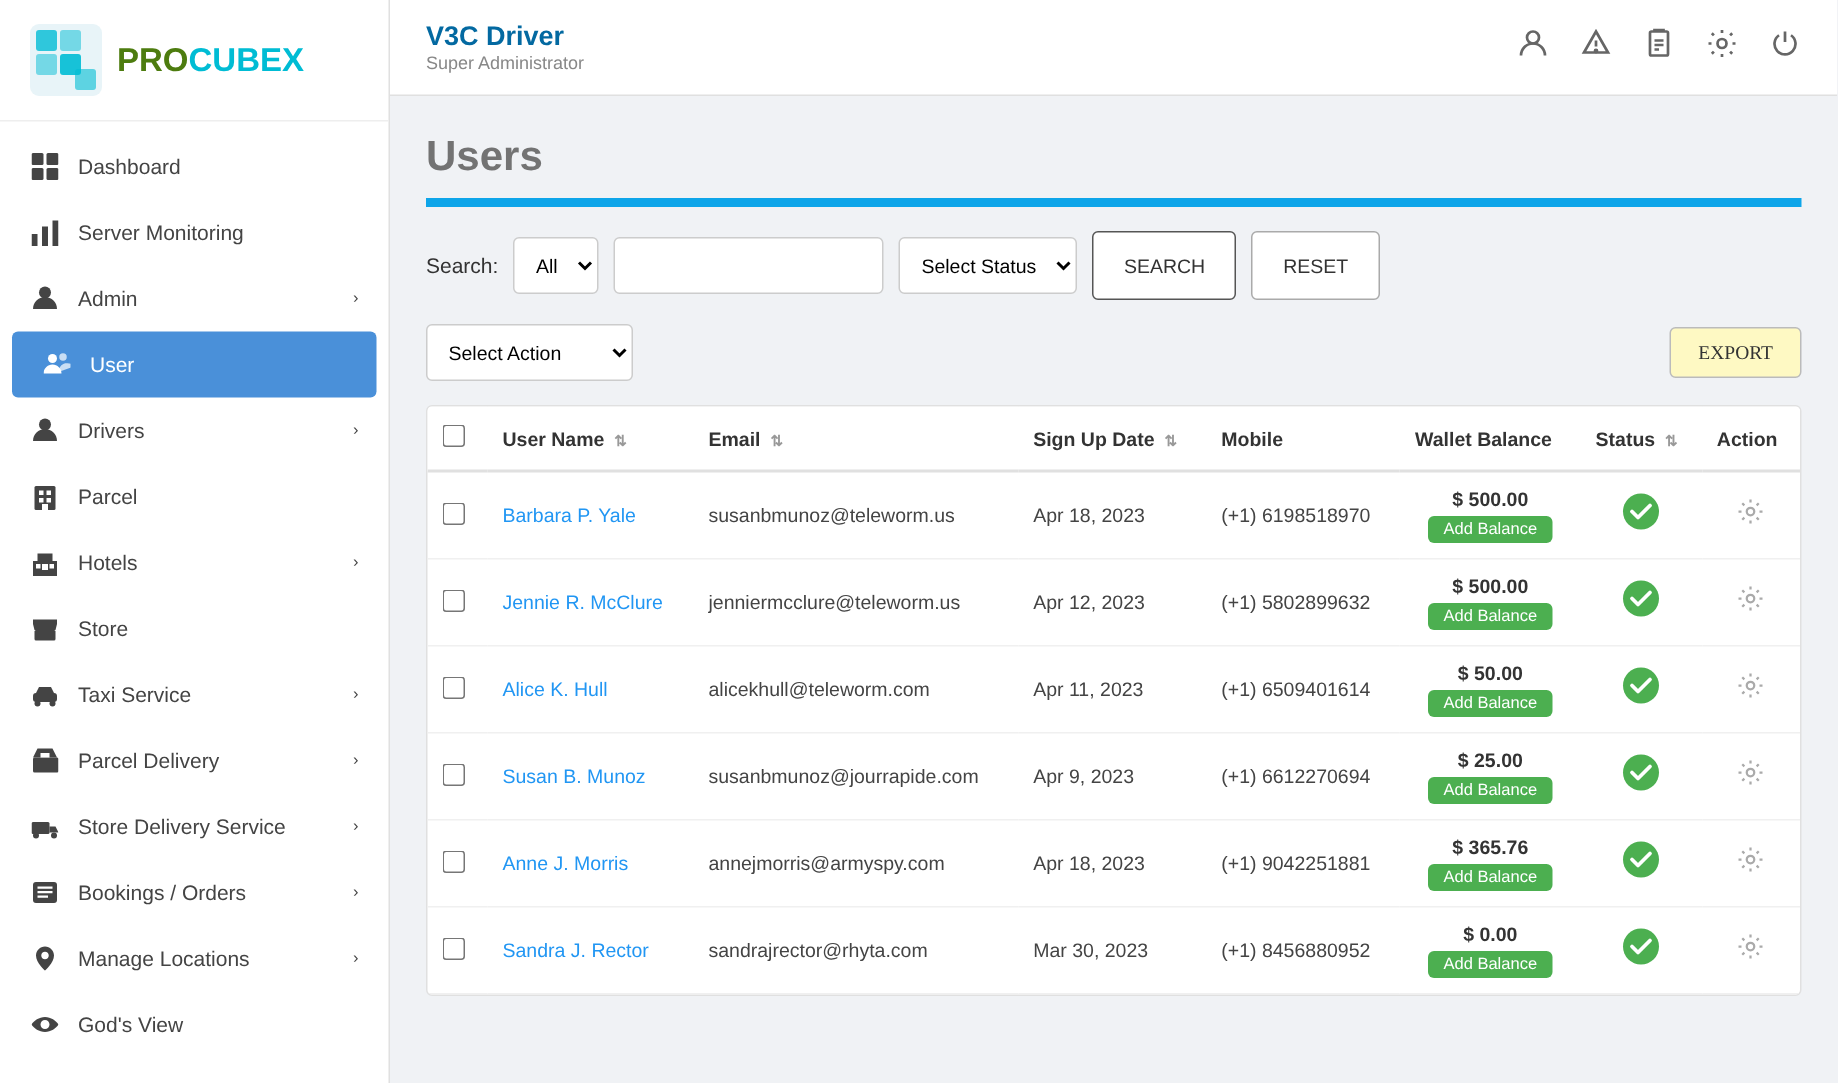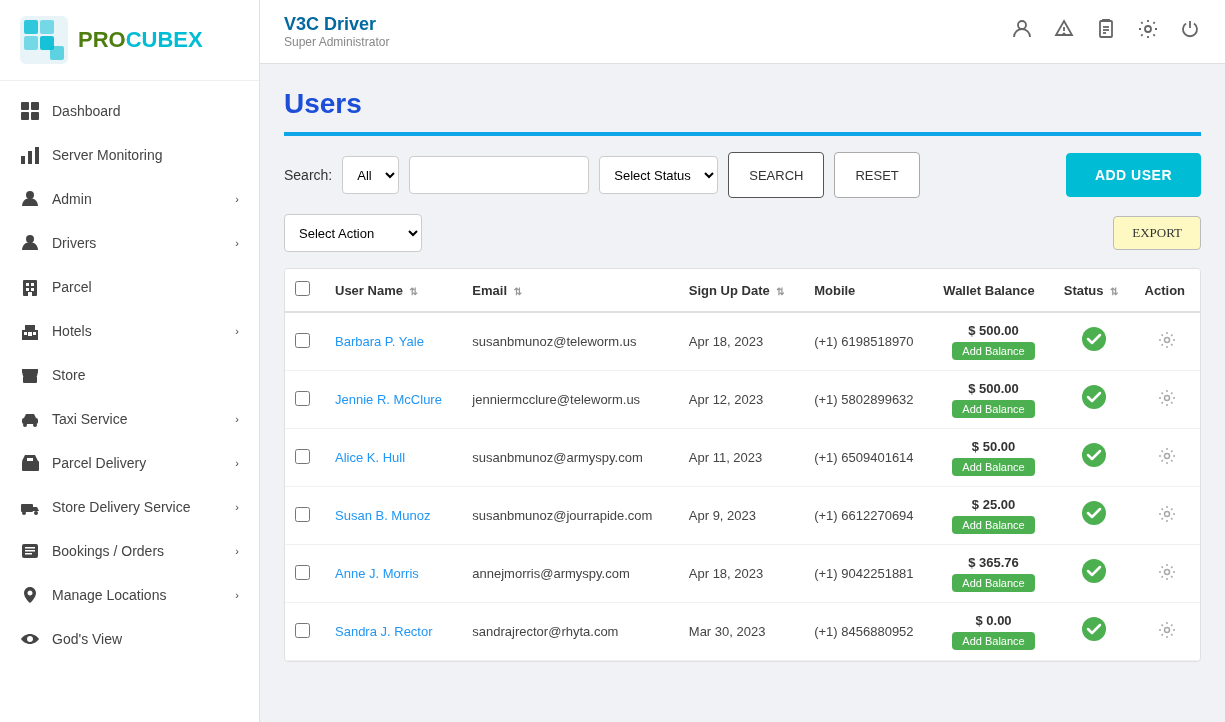--- a/index.html
+++ b/index.html
@@ -19,21 +19,21 @@
     
     .main { flex: 1; display: flex; flex-direction: column; overflow: hidden; }
     .header { background: #fff; padding: 14px 24px; display: flex; align-items: center; justify-content: space-between; border-bottom: 1px solid #e0e0e0; flex-shrink: 0; }
     .header-left .app-name { font-size: 18px; font-weight: bold; color: #0369a1; }
     .header-left .role { font-size: 12px; color: #888; }
     .header-icons { display: flex; gap: 20px; align-items: center; }
     .header-icon { color: #666; cursor: pointer; font-size: 18px; }
 
     
     .content { flex: 1; overflow-y: auto; padding: 24px; }
-    .page-title { font-size: 28px; font-weight: 600; color: #1d4ed8; margin-bottom: 16px; padding-bottom: 12px; border-bottom: 4px solid #0ea5e9; }
+    .page-title { font-size: 28px; font-weight: 600; color: #737373; margin-bottom: 16px; padding-bottom: 12px; border-bottom: 6px solid #0ea5e9; }
 
     
     .search-bar { display: flex; align-items: center; gap: 10px; margin-bottom: 16px; flex-wrap: wrap; }
     .search-label { font-size: 14px; font-weight: 500; color: #333; }
     .search-bar select, .search-bar input { border: 1px solid #ccc; border-radius: 4px; padding: 8px 10px; font-size: 13px; height: 38px; background: #fff; }
     .search-bar select { appearance: auto; }
     .search-bar input { width: 180px; }
     .btn { padding: 1px 20px; border-radius: 4px; font-size: 13px; cursor: pointer; border: 1px solid; height: 46px; font-weight: 500; }
     .btn-search { background: #fff; border-color: #555; color: #333; }
     .btn-reset { background: #fff; border-color: #aaa; color: #333; }
@@ -111,20 +111,31 @@
       <span class="icon">
         <svg width="18" height="18" viewBox="0 0 18 18" fill="currentColor">
             <circle cx="9" cy="5" r="4"></circle>
             <path d="M1 16c0-4.4 3.6-8 8-8s8 3.6 8 8H1z"></path>
           </svg>
       </span>
       <span>Admin</span>
       <span class="chevron">›</span>
     </div>
 
+    <div class="nav-item active">
+      <span class="icon">
+        <svg width="18" height="18" viewBox="0 0 18 18" fill="currentColor">
+            <circle cx="6" cy="5" r="3"></circle>
+            <path d="M0 15c0-3.3 2.7-6 6-6s6 2.7 6 6H0z"></path>
+            <circle cx="13" cy="4" r="2.5" opacity="0.7"></circle>
+            <path d="M10 14c0-2.8 1.9-5.1 4.5-5.8.5 0 1-.1 1.5-.1 1.8 0 3.5.8 4.5 2.2" opacity="0.7"></path>
+          </svg>
+      </span>
+      <span>User</span>
+    </div>
 
     <div class="nav-item">
       <span class="icon">
         <svg width="18" height="18" viewBox="0 0 18 18" fill="currentColor">
             <circle cx="9" cy="5" r="4"></circle>
             <path d="M1 16c0-4.4 3.6-8 8-8s8 3.6 8 8H1z"></path>
           </svg>
       </span>
       <span>Drivers</span>
       <span class="chevron">›</span>
@@ -297,21 +308,20 @@
         <option>All</option>
       </select>
       <input type="text" placeholder="" style="">
       <select>
         <option>Select Status</option>
         <option>Active</option>
         <option>Inactive</option>
       </select>
       <button class="btn btn-search">SEARCH</button>
       <button class="btn btn-reset">RESET</button>
-      <button class="btn btn-add">ADD USER</button>
     </div>
 
     <div class="action-row">
       <select>
         <option>Select Action</option>
         <option>Delete</option>
         <option>Activate</option>
         <option>Deactivate</option>
       </select>
       <button class="btn-export">EXPORT</button>
@@ -414,21 +424,21 @@
       </span>
     </td>
   </tr>
             <tr>
     <td>
       <input type="checkbox" style="">
     </td>
     <td>
       <a class="user-link" href="#">Alice K. Hull</a>
     </td>
-    <td>susanbmunoz@armyspy.com</td>
+    <td>alicekhull@teleworm.com</td>
     <td>Apr 11, 2023</td>
     <td>(+1) 6509401614</td>
     <td class="balance-cell">
       <div class="balance-amount">$ 50.00</div>
       <button class="btn-add-balance">Add Balance</button>
     </td>
     <td class="status-cell">
       <span class="status-icon-active">
         <svg width="26" height="26" viewBox="0 0 26 26" fill="none">
           <circle cx="13" cy="13" r="12" fill="#4caf50"></circle>

